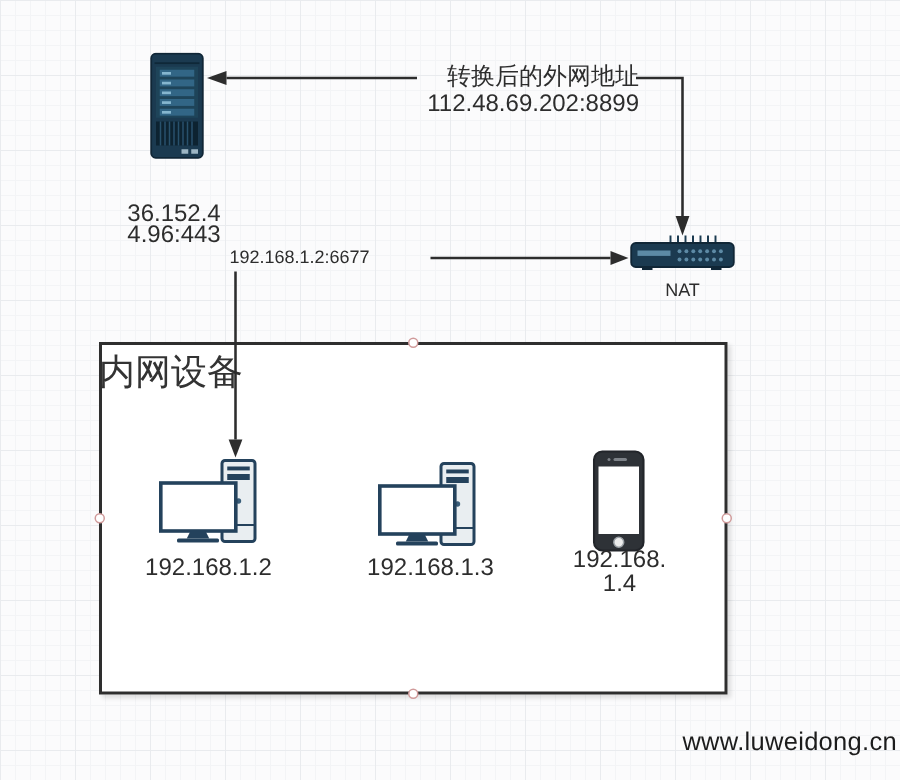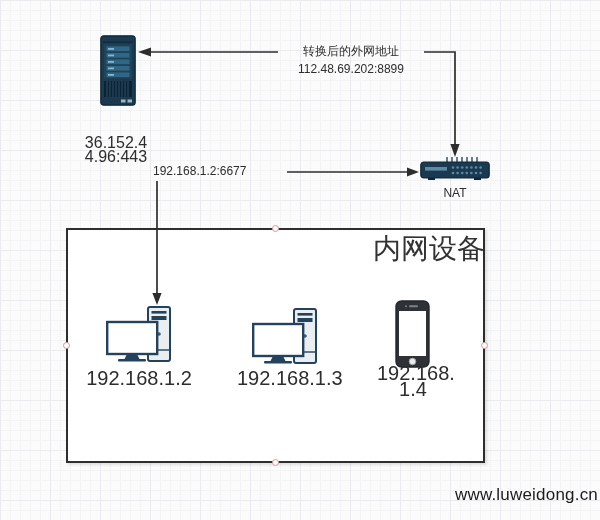--- a/index.html
+++ b/index.html
@@ -9,43 +9,43 @@
     color:#2d2d2d;
     background-color:#fbfbfc;
     background-image:
       linear-gradient(#e9ebee 1px, transparent 1px),
       linear-gradient(90deg,#e9ebee 1px, transparent 1px),
       linear-gradient(#f3f4f6 1px, transparent 1px),
       linear-gradient(90deg,#f3f4f6 1px, transparent 1px);
     background-size:50px 50px,50px 50px,10px 10px,10px 10px;
   }
   .abs{position:absolute;}
-  .lbl{position:absolute;color:#2d2d2d;font-size:20px;line-height:15px;text-align:center;}
+  .lbl{position:absolute;color:#2d2d2d;font-size:16px;line-height:15px;text-align:center;}
   .multiline{white-space:pre-line;}
   svg{display:block;}
   
   .group-box{
     position:absolute;left:66px;top:228px;width:419px;height:235px;
     box-sizing:border-box;background:#ffffff;border:2px solid #2e2e2e;
     box-shadow:2px 2px 3px rgba(0,0,0,0.12);
   }
   .group-title{
-    position:absolute;left:66px;top:236px;width:419px;text-align:right;
-    font-size:28px;line-height:26px;color:#333;
+    position:absolute;left:66px;top:236px;width:419px;text-align:left;
+    font-size:24px;line-height:26px;color:#333;
   }
   .handle{
     position:absolute;width:7px;height:7px;border-radius:50%;
     background:#fff;border:1px solid #d09a9a;box-sizing:border-box;
   }
   .connector-layer{position:absolute;left:0;top:0;width:600px;height:520px;pointer-events:none;}
   .watermark{
     position:absolute;left:448px;top:485px;width:150px;text-align:right;
     font-size:17px;font-weight:500;color:#1c1c1c;letter-spacing:0.2px;
   }
-  .ext-label{position:absolute;left:265px;top:43px;width:172px;text-align:center;font-size:12px;line-height:17.5px;}
+  .ext-label{position:absolute;left:254px;top:43px;width:172px;text-align:right;font-size:16px;line-height:17.5px;}
   .int-label{position:absolute;left:153px;top:163px;font-size:12px;line-height:17px;white-space:nowrap;}
   .nat-label{position:absolute;left:428px;top:184px;width:54px;text-align:center;font-size:12px;line-height:18px;}
   .server-label{position:absolute;left:78px;top:104px;width:76px;text-align:center;font-size:16px;line-height:14px;margin-top:32px;}
   .pc1-label{left:86px;top:371px;width:106px;}
   .pc2-label{left:237px;top:371px;width:100px;}
   .phone-label{left:377px;top:366px;width:72px;line-height:15.5px;}
 </style>
 </head>
 <body>
 

